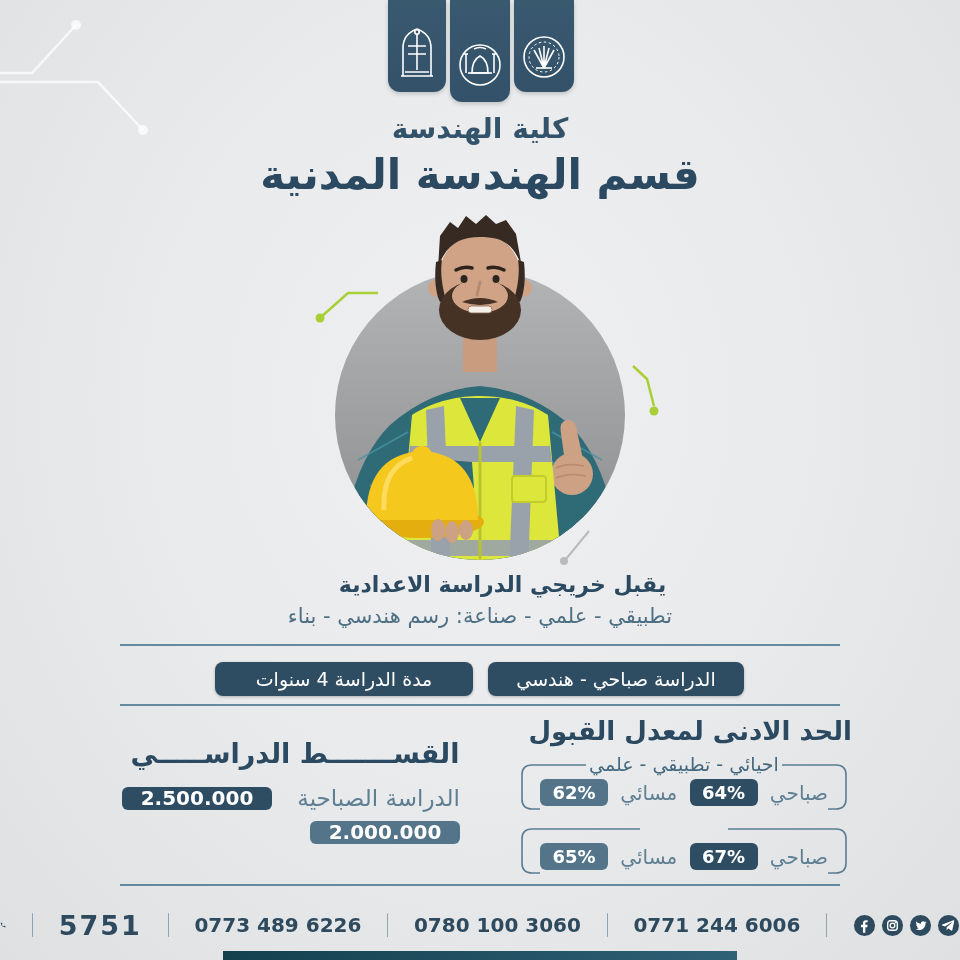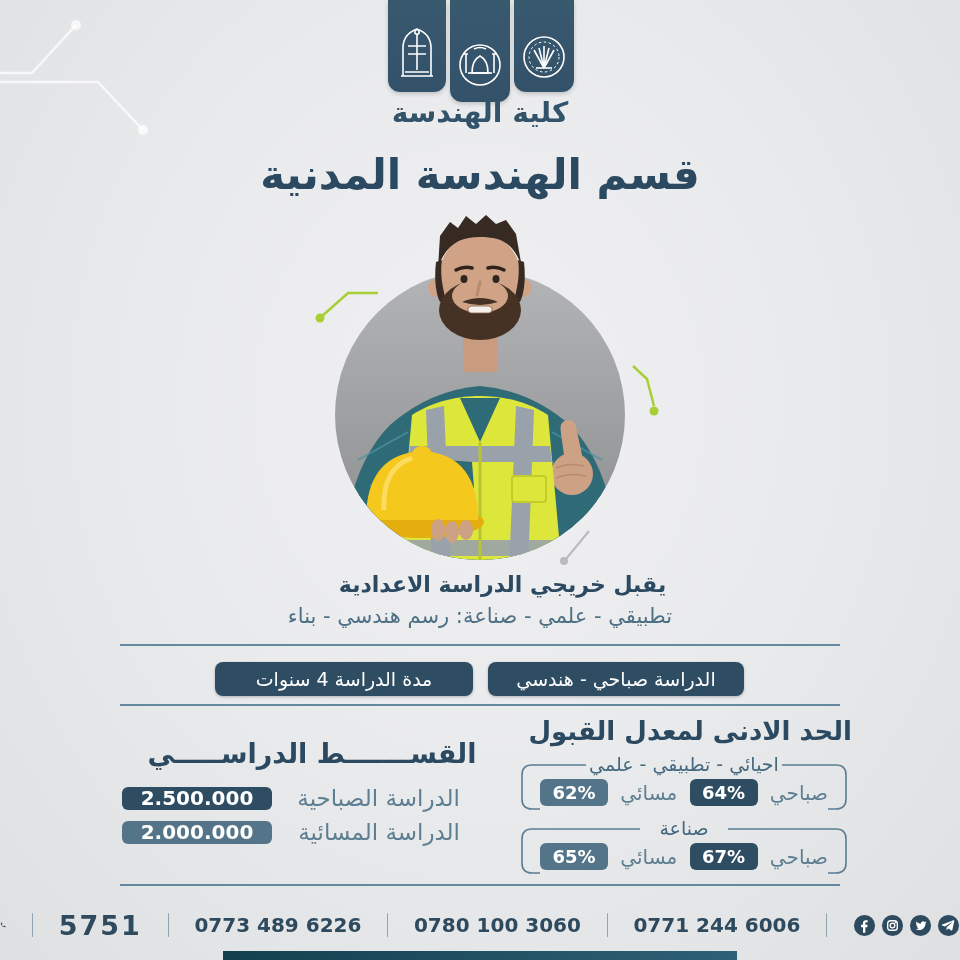--- a/index.html
+++ b/index.html
@@ -10,21 +10,21 @@
   }
   
   .ribbons{position:absolute;left:388px;top:0;display:flex;gap:4px;align-items:flex-start;}
   .ribbon{background:linear-gradient(180deg,#39596f,#33526a);border-radius:0 0 12px 12px;
     display:flex;align-items:flex-end;justify-content:center;padding-bottom:12px;
     box-shadow:0 2px 4px rgba(0,0,0,.18);}
   .ribbon.r1{width:58px;height:92px;}
   .ribbon.r2{width:60px;height:102px;}
   .ribbon.r3{width:60px;height:92px;}
   
-  .college-title{position:absolute;left:0;right:0;top:96px;text-align:center;
+  .college-title{position:absolute;left:0;right:0;top:112px;text-align:center;
     font-size:28px;font-weight:600;color:#33536b;direction:rtl;}
   .dept-title{position:absolute;left:0;right:0;top:150px;text-align:center;
     font-size:42px;font-weight:bold;color:#2b4a61;direction:rtl;}
   
   .hero{position:absolute;left:300px;top:210px;width:360px;height:365px;}
   
   .adm1{position:absolute;left:0;right:0;top:572px;text-align:center;direction:rtl;
     font-size:22px;font-weight:bold;color:#2b4a61;padding-left:45px;}
   .adm2{position:absolute;left:0;right:0;top:604px;text-align:center;direction:rtl;
     font-size:21px;color:#4e7084;}
@@ -32,21 +32,21 @@
   .divider{position:absolute;left:120px;width:720px;height:2px;background:#4d7992;opacity:.85;}
   .d1{top:644px;} .d2{top:704px;} .d3{top:884px;}
   
   .pill{position:absolute;top:662px;height:34px;border-radius:8px;background:#2e4d63;
     color:#fff;font-size:19px;display:flex;align-items:center;justify-content:center;
     direction:rtl;box-shadow:0 1px 3px rgba(0,0,0,.25);}
   .pill.time{left:488px;width:256px;}
   .pill.duration{left:215px;width:258px;}
   
   .tuition-title{position:absolute;left:125px;top:738px;width:340px;text-align:center;
-    direction:rtl;font-size:27px;font-weight:bold;color:#2b4a61;white-space:nowrap;margin-left:17px;}
+    direction:rtl;font-size:27px;font-weight:bold;color:#2b4a61;white-space:nowrap;}
   .tuition-row{position:absolute;left:122px;width:338px;height:30px;display:flex;
     direction:rtl;justify-content:space-between;align-items:center;}
   .t-row1{top:783px;} .t-row2{top:817px;}
   .tuition-label{font-size:23px;color:#5e7e92;white-space:nowrap;}
   .money-badge{width:150px;height:23px;border-radius:6px;color:#fff;font-weight:bold;
     font-size:20px;display:flex;align-items:center;justify-content:center;direction:ltr;}
   .money-badge.dark{background:#2e4d63;}
   .money-badge.light{background:#547589;}
   
   .accept-title{position:absolute;left:520px;top:716px;width:332px;text-align:right;
@@ -214,21 +214,20 @@
   <div class="pill time">الدراسة صباحي - هندسي</div>
   <div class="pill duration">مدة الدراسة 4 سنوات</div>
   <div class="divider d2"></div>
 
   <div class="tuition-title">القســـــــط الدراســـــي</div>
   <div class="tuition-row t-row1">
     <span class="tuition-label">الدراسة الصباحية</span>
     <span class="money-badge dark">2.500.000</span>
   </div>
   <div class="tuition-row t-row2">
-    <span class="tuition-label">الدراسة المسائية</span>
     <span class="money-badge light">2.000.000</span>
   </div>
 
   <div class="accept-title">الحد الادنى لمعدل القبول</div>
 
   <div class="group g1">
     <svg class="bracket" viewBox="0 0 340 60" width="340" height="60">
       <g stroke="#5a7d92" stroke-width="1.6" fill="none">
         <path d="M268,12 H322 Q332,12 332,22 V46 Q332,56 322,56 H314"></path>
         <path d="M72,12 H18 Q8,12 8,22 V46 Q8,56 18,56 H26"></path>
@@ -243,21 +242,20 @@
     </div>
   </div>
 
   <div class="group g2">
     <svg class="bracket" viewBox="0 0 340 60" width="340" height="60">
       <g stroke="#5a7d92" stroke-width="1.6" fill="none">
         <path d="M214,12 H322 Q332,12 332,22 V46 Q332,56 322,56 H314"></path>
         <path d="M126,12 H18 Q8,12 8,22 V46 Q8,56 18,56 H26"></path>
       </g>
     </svg>
-    <div class="group-label">صناعة</div>
     <div class="group-row">
       <span class="shift-label">صباحي</span>
       <span class="pct-badge dark">67%</span>
       <span class="shift-label">مسائي</span>
       <span class="pct-badge light">65%</span>
     </div>
   </div>
 
   <div class="divider d3"></div>
 

